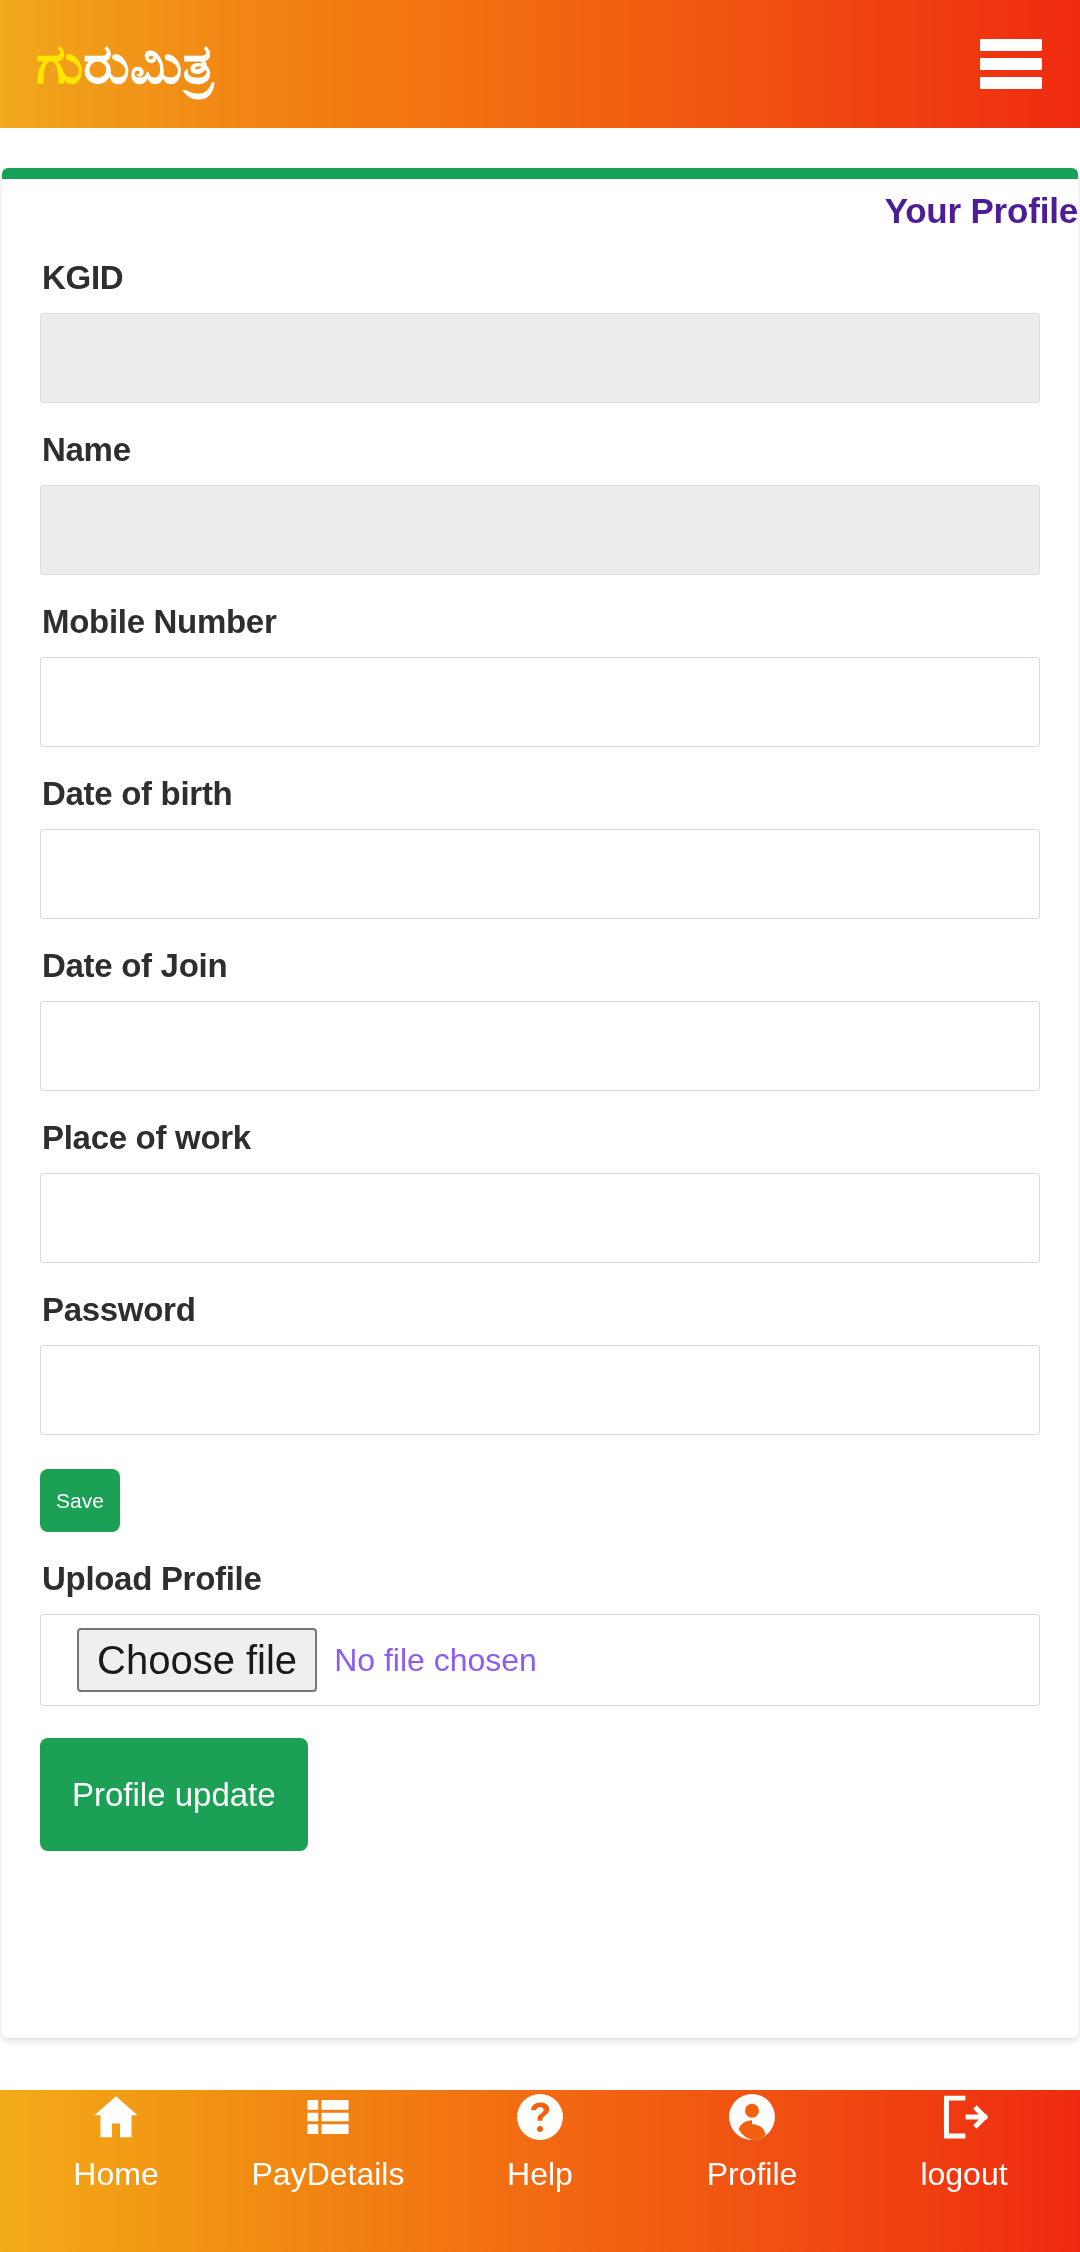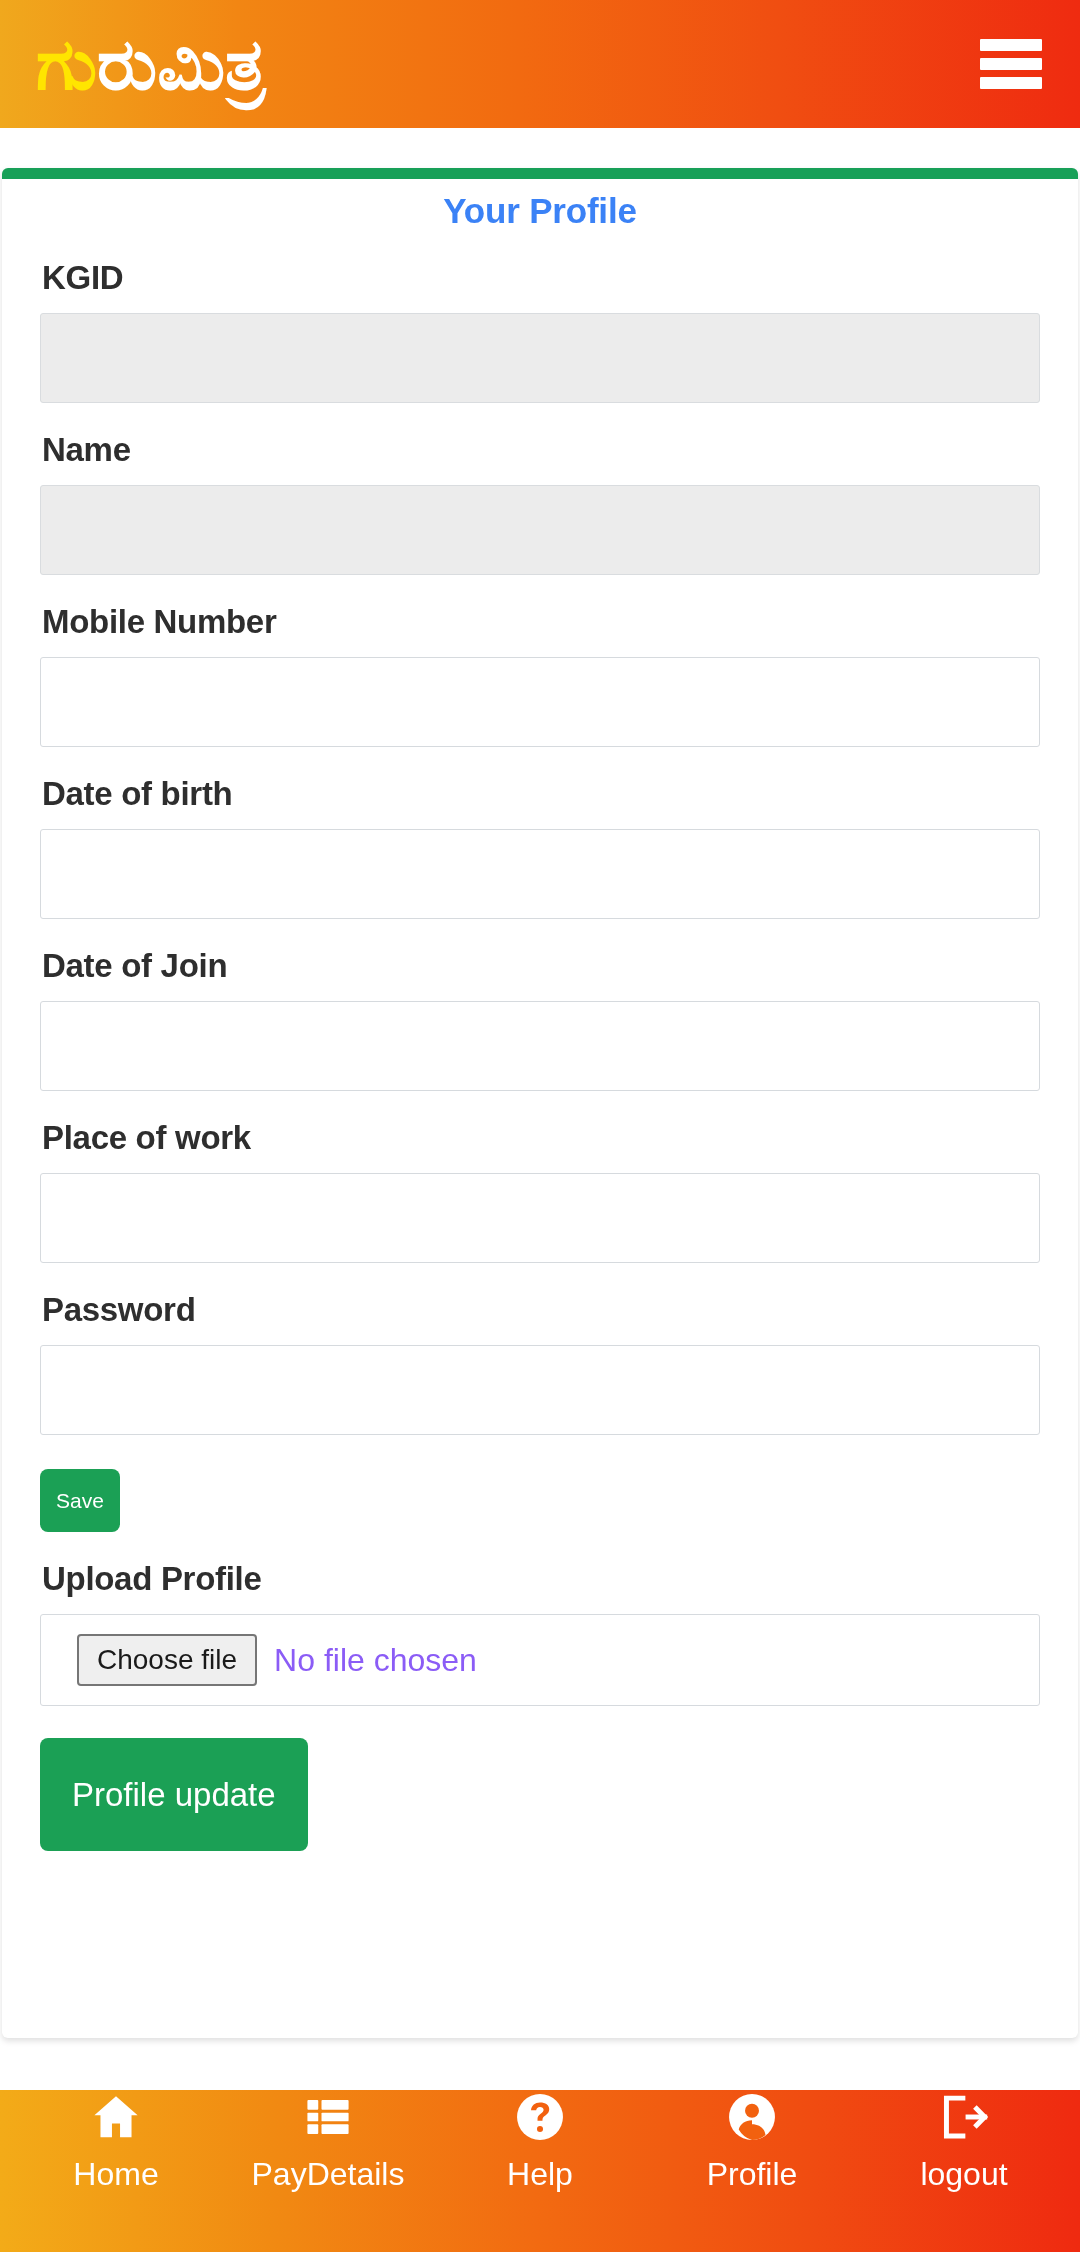--- a/index.html
+++ b/index.html
@@ -24,21 +24,21 @@
   .topbar {
     height: 128px;
     flex: 0 0 128px;
     background: linear-gradient(90deg, #f0a81d 0%, #f28613 22%, #f26a10 48%, #f04e11 72%, #ef2b10 100%);
     display: flex;
     align-items: center;
     justify-content: space-between;
     padding: 0 38px 0 36px;
   }
   .brand {
-    font-size: 71px;
+    font-size: 55px;
     font-weight: 700;
     line-height: 1;
     letter-spacing: 0px;
     white-space: nowrap;
     font-family: "Liberation Sans", "DejaVu Sans", sans-serif;
   }
   .brand .b1 { color: #ffe500; }
   .brand .b2 { color: #ffffff; }
 
   .hamburger {
@@ -70,24 +70,24 @@
     margin: 0 2px;
     background: #ffffff;
     border-top: 11px solid #18a058;
     border-radius: 6px 6px 6px 6px;
     box-shadow: 0 3px 6px rgba(0,0,0,0.13);
     padding: 0 0 42px 0;
     min-height: 1870px;
   }
 
   .card-title {
-    text-align: center;
+    text-align: right;
     font-size: 35px;
     font-weight: 700;
-    color: #3b82f6;
+    color: #4c1d95;
     padding: 12px 0 4px 0;
     letter-spacing: -0.2px;
   }
 
   .form {
     padding: 0 38px;
   }
 
   .field { margin-top: 24px; }
 
@@ -145,21 +145,21 @@
     background: #ffffff;
     display: flex;
     align-items: center;
     padding: 0 0 0 36px;
   }
   .file-btn {
     border: 2px solid #767676;
     background: #efefef;
     border-radius: 4px;
     padding: 9px 18px;
-    font-size: 28px;
+    font-size: 40px;
     color: #1a1a1a;
     line-height: 1.05;
     font-family: "Liberation Sans", sans-serif;
     cursor: pointer;
   }
   .file-status {
     font-size: 32px;
     color: #8b5cf6;
     margin-left: 17px;
   }

